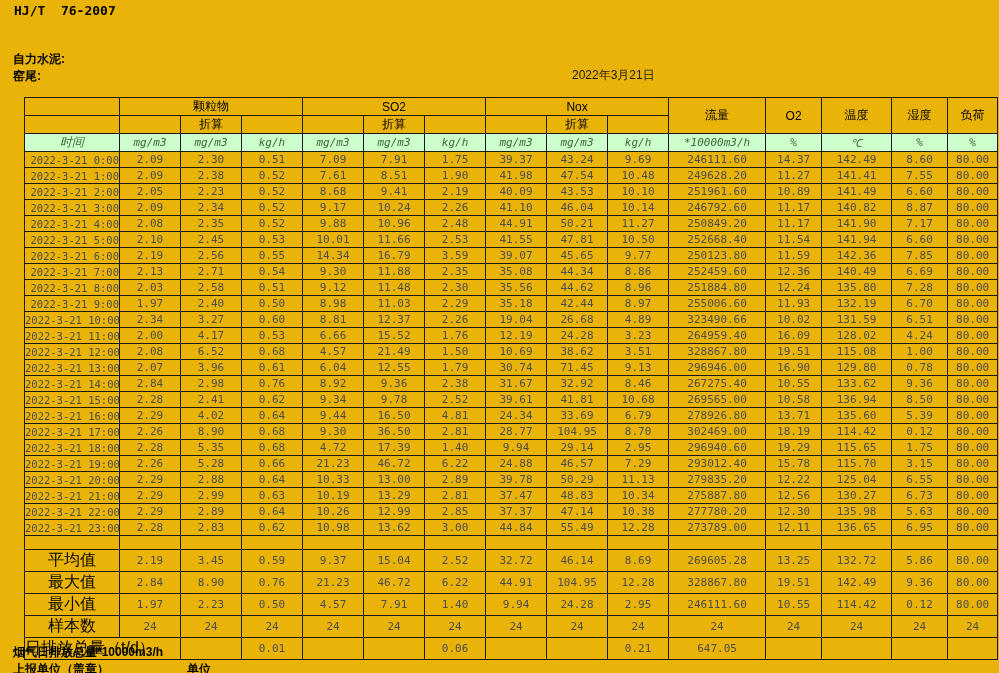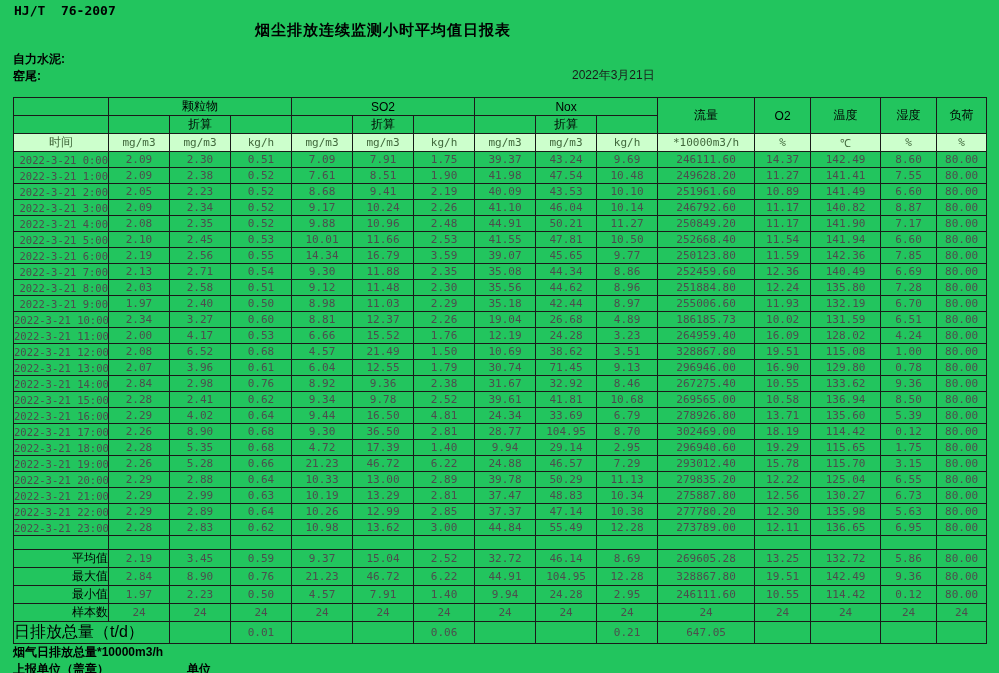--- a/index.html
+++ b/index.html
@@ -1,49 +1,48 @@
 <!DOCTYPE html>
 <html><head>
 <meta charset="utf-8">
 <style>
   html,body{margin:0;padding:0;background:#fff;}
-  .page{position:relative;width:999px;height:673px;background:#22c55e;overflow:hidden;
+  .page{position:relative;width:999px;height:673px;background:#eab308;overflow:hidden;
         font-family:"Liberation Sans",sans-serif;color:#000;}
   .std{position:absolute;left:14px;top:3px;font-family:"DejaVu Sans Mono",monospace;
        font-weight:bold;font-size:13px;white-space:pre;}
   .title{position:absolute;left:255px;top:21px;font-size:15px;font-weight:bold;letter-spacing:1px;}
   .company{position:absolute;left:13px;top:51px;font-size:12px;font-weight:bold;}
   .location{position:absolute;left:13px;top:68px;font-size:12px;font-weight:bold;text-align:right;}
   .date{position:absolute;left:572px;top:67px;font-size:12px;color:#1a1a1a;}
-  table.report{position:absolute;left:13px;top:97px;width:973px;border-collapse:collapse;
+  table.report{position:absolute;left:24px;top:97px;width:973px;border-collapse:collapse;
        table-layout:fixed;}
   table.report td{border:1px solid #1a1a1a;overflow:hidden;white-space:nowrap;padding:0;}
   tr.h1 td,tr.h2 td{height:14px;text-align:center;font-size:12px;}
   tr.h1 td{font-size:12px;}
   tr.h3 td{height:17px;}
   .green{background:#ccffcc;color:#41683c;font-family:"DejaVu Sans Mono",monospace;
-         font-size:11px;text-align:center;}
+         font-size:11px;text-align:center;font-style:italic;}
   .green.timehead{font-family:"Liberation Sans",sans-serif;font-size:12px;}
   tbody tr{height:16px;}
   tr.spacer{height:14px;}
   .num{font-family:"DejaVu Sans Mono",monospace;font-size:11px;color:#4d4d4d;text-align:center;}
   .time{font-family:"DejaVu Sans Mono",monospace;font-size:10.5px;color:#4d4d4d;
         text-align:right;padding-right:2px;}
-  .slabel{font-size:12px;text-align:right;color:#000;margin-top:39px;}
+  .slabel{font-size:16px;text-align:center;color:#000;margin-top:39px;}
   .dlabel{font-size:16px;text-align:left;padding-left:3px;}
   .f1{position:absolute;left:13px;top:644px;font-size:12px;font-weight:bold;}
   .f2{position:absolute;left:13px;top:661px;font-size:12px;font-weight:bold;}
   .f2u{position:absolute;left:187px;top:661px;font-size:12px;font-weight:bold;}
 </style>
 </head>
 <body>
 
 <div class="page">
   <div class="std">HJ/T  76-2007</div>
-  <div class="title">烟尘排放连续监测小时平均值日报表</div>
   <div class="company">自力水泥:</div>
   <div class="location">窑尾:</div>
   <div class="date">2022年3月21日</div>
 
   <table class="report">
     <colgroup>
       <col style="width:95px">
         <col style="width:61px">
         <col style="width:61px">
         <col style="width:61px">
@@ -276,21 +275,21 @@
           <td class="time">2022-3-21 10:00</td>
           <td class="num">2.34</td>
           <td class="num">3.27</td>
           <td class="num">0.60</td>
           <td class="num">8.81</td>
           <td class="num">12.37</td>
           <td class="num">2.26</td>
           <td class="num">19.04</td>
           <td class="num">26.68</td>
           <td class="num">4.89</td>
-          <td class="num">186185.73</td>
+          <td class="num">323490.66</td>
           <td class="num">10.02</td>
           <td class="num">131.59</td>
           <td class="num">6.51</td>
           <td class="num">80.00</td>
         </tr>
         <tr>
           <td class="time">2022-3-21 11:00</td>
           <td class="num">2.00</td>
           <td class="num">4.17</td>
           <td class="num">0.53</td>

